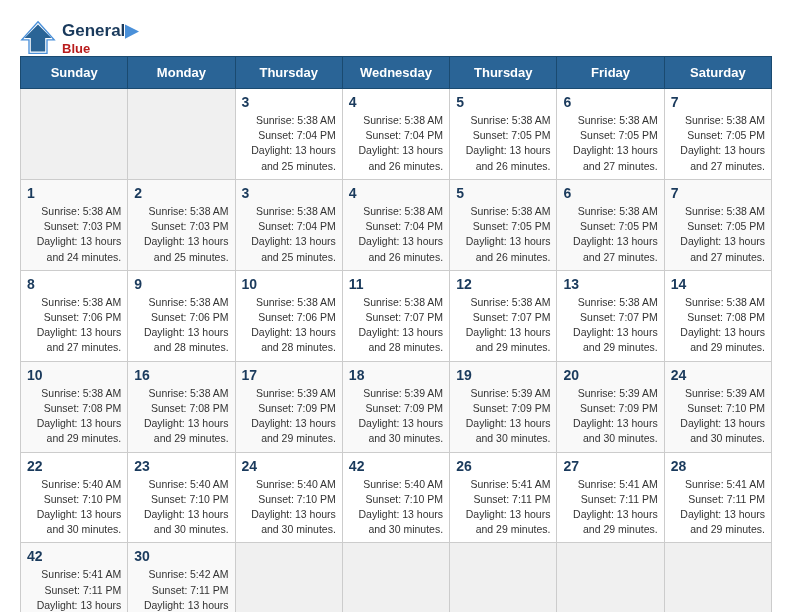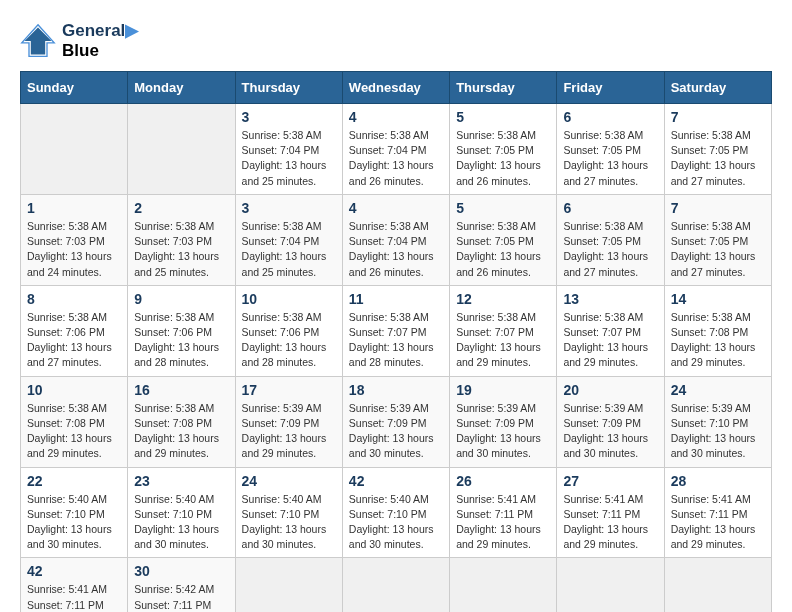--- a/index.html
+++ b/index.html
@@ -7,21 +7,21 @@
       font-family: Arial, sans-serif;
       background: #fff;
       width: 792px;
       min-height: 612px;
       padding: 20px;
     }
     .header {
       display: flex;
       justify-content: space-between;
       align-items: flex-start;
-      margin-bottom: 10px;
+      margin-bottom: 0;
     }
     .logo {
       display: flex;
       align-items: center;
       gap: 6px;
     }
     .logo-icon {
       width: 36px;
       height: 36px;
     }
@@ -40,21 +40,21 @@
     }
     table {
       width: 100%;
       border-collapse: collapse;
       font-size: 11px;
     }
     thead tr th {
       background-color: #2a6496;
       color: #fff;
       padding: 8px 6px;
-      text-align: left;
+      text-align: center;
       font-size: 13px;
       font-weight: bold;
       border: 1px solid #1a4a70;
     }
     tbody tr td {
       border: 1px solid #ccc;
       padding: 5px 6px;
       vertical-align: top;
       background: #fff;
       min-height: 80px;
@@ -66,40 +66,41 @@
       font-size: 14px;
       font-weight: bold;
       color: #1a3a5c;
       display: block;
       margin-bottom: 3px;
     }
     .day-info {
       color: #333;
       font-size: 10.5px;
       line-height: 1.45;
+      text-align: right;
     }
     .empty-cell {
       background: #f0f0f0 !important;
     }
     .week-row td {
       height: 90px;
     }
   </style>
 </head>
 <body>
 
 <div class="header">
   <div class="logo">
     <svg class="logo-icon" viewBox="0 0 40 40">
       <polygon points="20,5 35,20 28,20 28,35 12,35 12,20 5,20" fill="#2a6496"></polygon>
       <polygon points="20,2 38,22 30,22 30,37 10,37 10,22 2,22" fill="none" stroke="#4a90d9" stroke-width="1.5"></polygon>
     </svg>
     <div>
       <div style="font-size:17px;font-weight:bold;color:#1a3a5c;">General<span style="color:#4a90d9;">▶</span></div>
-      <div style="font-size:17px;font-weight:bold;color:#000000;">Blue</div>
+      <div style="font-size:13px;font-weight:bold;color:#b91c1c;">Blue</div>
     </div>
   </div>
   <div class="title-block">
     <h1></h1>
     <h2></h2>
   </div>
 </div>
 
 <table>
   <thead>

